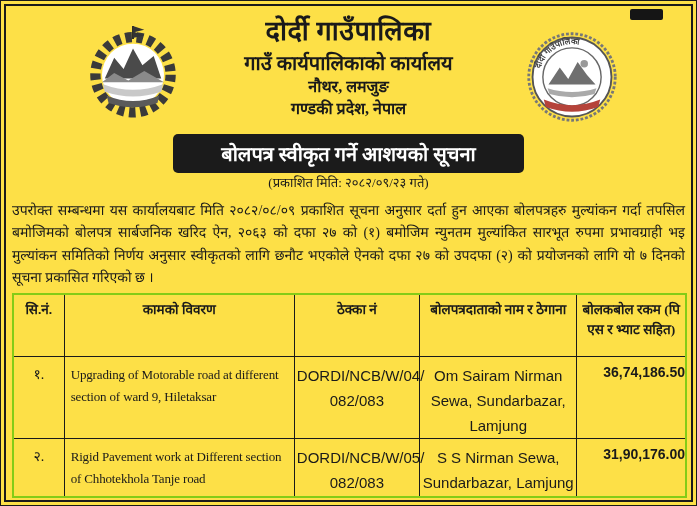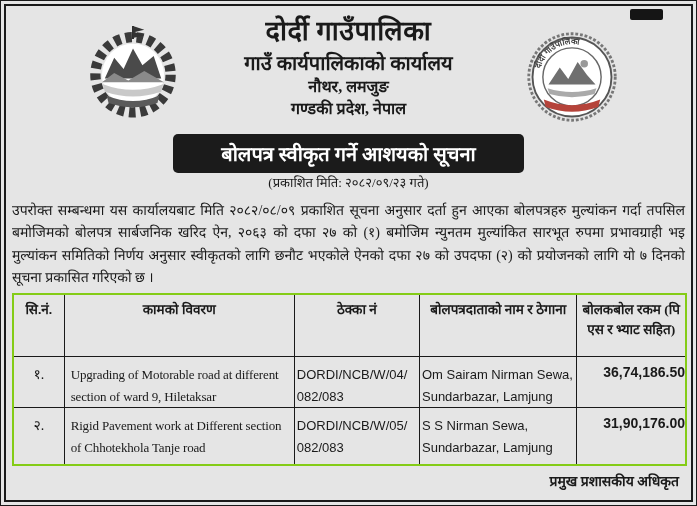--- a/index.html
+++ b/index.html
@@ -3,21 +3,21 @@
 <meta charset="utf-8">
 <style>
   * { margin:0; padding:0; box-sizing:border-box; }
   html,body { background:#fff; }
   body { width:697px; height:506px; font-family:"Liberation Serif", serif; color:#1a1a1a; }
 
   .page {
     width:697px; height:506px;
     border:1px solid #1a1a1a;
     padding:3px;
-    background:#e5e5e5;
+    background:#fde047;
   }
   .inner {
     width:100%; height:100%;
     border:2px solid #1a1a1a;
     position:relative;
     overflow:hidden;
     padding-top:8px;
   }
   .artifact {
     position:absolute; top:3px; right:28px;
@@ -71,21 +71,21 @@
   tbody tr.r2 { height:57px; }
   td { padding-top:7px; }
   td.sn { text-align:center; font-size:14px; }
   td.work {
     font-family:Liberation Serif, serif;
     font-size:13px; letter-spacing:-0.15px;
     padding:7px 4px 0 6px; line-height:1.65;
   }
   td.contract, td.bidder {
     font-family:"Liberation Sans", sans-serif;
-    font-size:13px; line-height:1.65;
+    font-size:15px; text-align:center; line-height:1.65;
     padding-left:2px; padding-right:2px;
   }
   td.amount {
     font-family:"Liberation Sans", sans-serif;
     font-size:14px; font-weight:700; text-align:right;
   }
 
   
   .footer {
     text-align:right; font-size:14px; font-weight:700;

